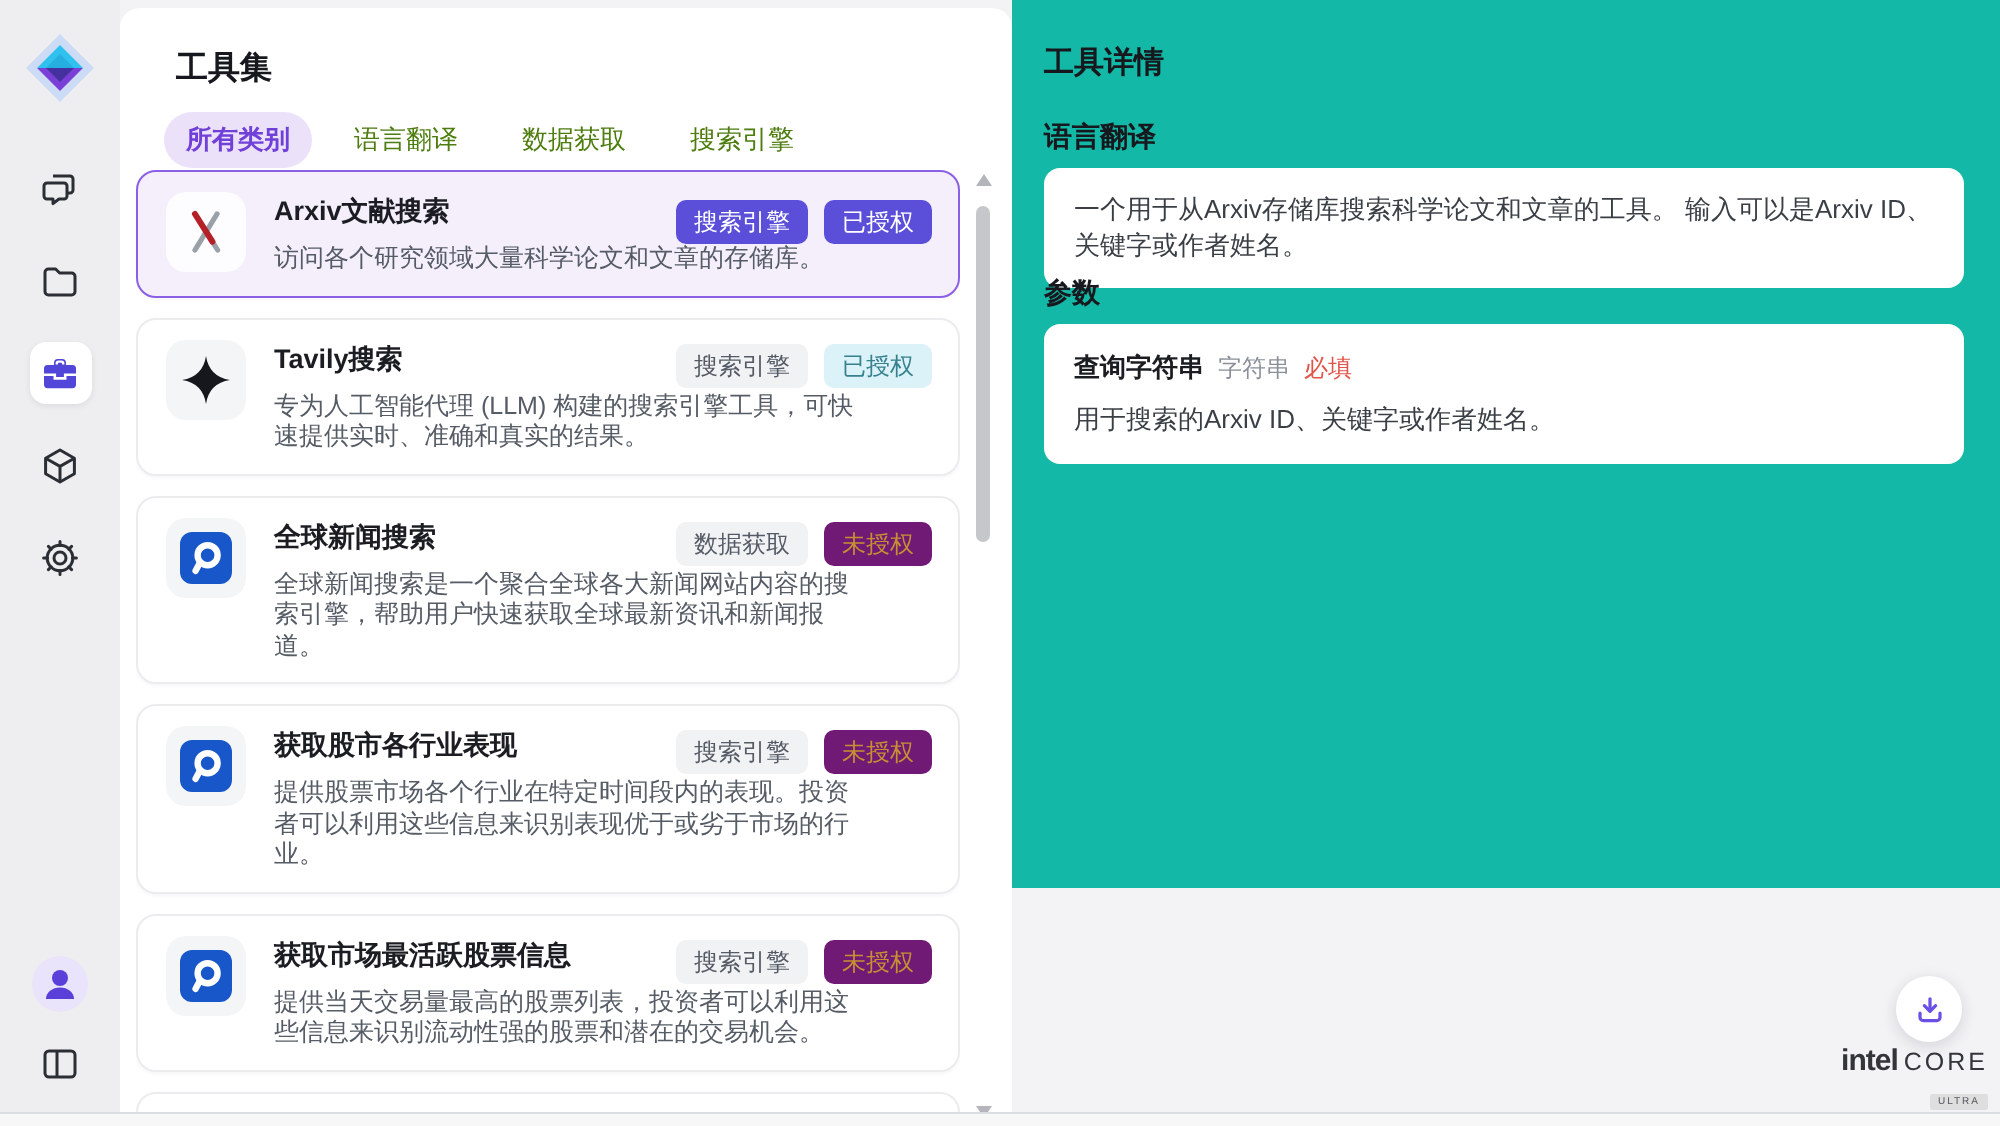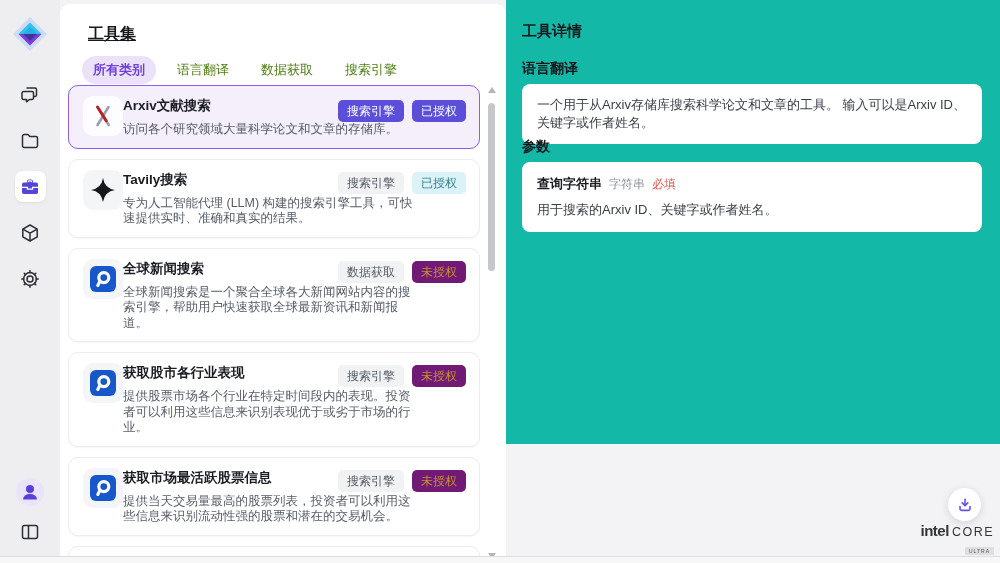--- a/index.html
+++ b/index.html
@@ -22,35 +22,35 @@
   }
   .nav-item.active { background:#ffffff; box-shadow:0 1px 3px rgba(0,0,0,.08); }
   .sidebar-bottom { margin-top:auto; margin-bottom:16px; display:flex; flex-direction:column; gap:10px; align-items:center; }
   .avatar { width:28px; height:28px; border-radius:50%; background:#e9e4fb; display:flex; align-items:center; justify-content:center; }
 
   
   .list-panel {
     position:absolute; left:60px; top:4px; width:446px; height:559px;
     background:#ffffff; border-radius:10px 10px 0 0;
   }
-  .panel-title { position:absolute; left:28px; top:20px; font-size:16px; font-weight:700;text-decoration:underline; }
+  .panel-title { position:absolute; left:28px; top:20px; font-size:16px; font-weight:700; }
   .tabs { position:absolute; left:22px; top:52px; display:flex; gap:10px; align-items:center;justify-content:flex-end; }
   .tab {
     font-size:13px; color:#4d7c0f; padding:5px 11px; border-radius:14px;
     cursor:pointer; white-space:nowrap;
   }
   .tab.active { background:#ebe2fa; color:#7040d8; font-weight:700; }
 
   .tool-list {
     position:absolute; left:8px; top:81px; width:412px; height:478px;
     display:flex; flex-direction:column; gap:10px; overflow:hidden;
   }
   .card {
     position:relative; background:#fff; border:1px solid #ececef; border-radius:10px;
-    padding:10px 14px; display:flex; box-shadow:0 1px 2px rgba(20,20,40,.04);
+    padding:10px 14px; display:flex; gap:14px; box-shadow:0 1px 2px rgba(20,20,40,.04);
     flex:none; cursor:pointer;
   }
   .card.selected { border:1.5px solid #8b5fe6; background:#f5effc; }
   .tool-icon {
     width:40px; height:40px; border-radius:10px; background:#f4f5f7; flex:none;
     display:flex; align-items:center; justify-content:center;
   }
   .card.selected .tool-icon { background:#fdfcff; }
   .card-main { flex:1; min-width:0; padding-top:1px; }
   .tool-name { font-size:13.5px; font-weight:700; color:#1b1d22; line-height:17px; }

